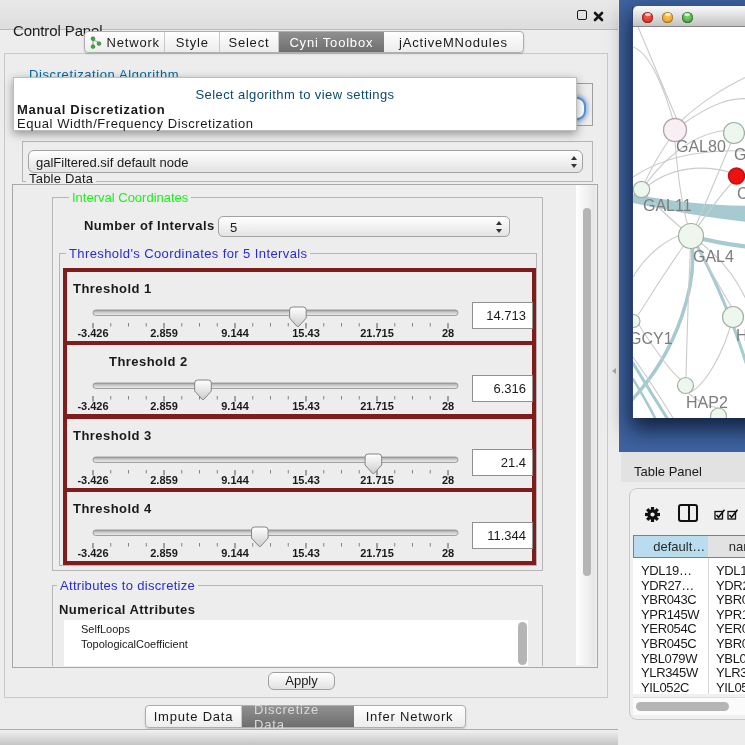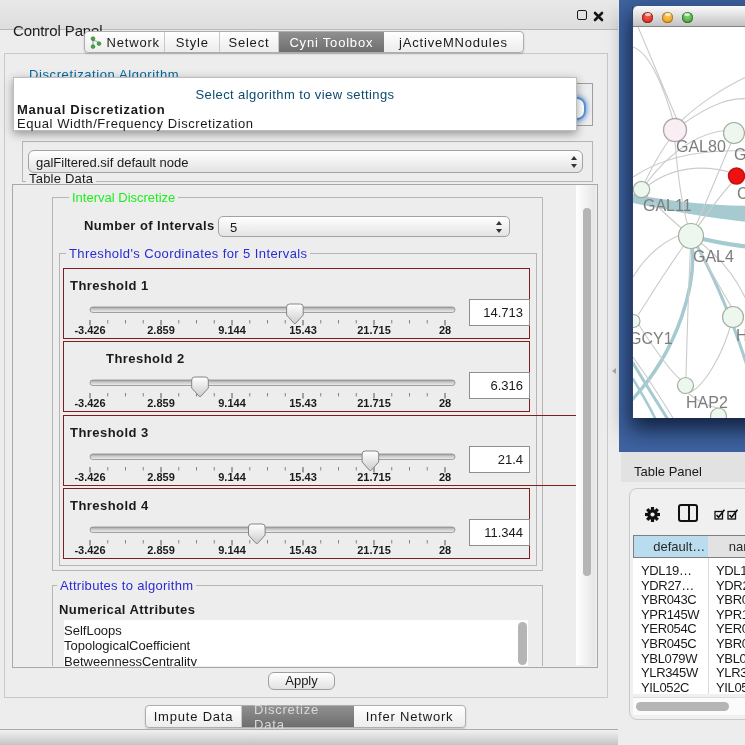--- a/index.html
+++ b/index.html
@@ -24,26 +24,26 @@
   .boldlbl{font-weight:bold;font-size:13px;letter-spacing:0.45px;}
   
   .combo{background:linear-gradient(#ffffff,#e3e3e3);border:1px solid #a2a2a2;border-radius:6px;
          box-sizing:border-box;}
   .updown{position:absolute;width:7px;height:12px;}
   .updown:before{content:"";position:absolute;left:0;top:0;border-left:3.5px solid transparent;
         border-right:3.5px solid transparent;border-bottom:4.5px solid #333;}
   .updown:after{content:"";position:absolute;left:0;bottom:0;border-left:3.5px solid transparent;
         border-right:3.5px solid transparent;border-top:4.5px solid #333;}
   
-  .tbox{left:63px;width:465px;height:69px;border:1px solid #7f1d1d;}
+  .tbox{left:63px;width:465px;height:69px;border:4px solid #7f1d1d;}
   .vbox{position:absolute;left:405px;top:30px;width:53px;height:25px;background:#ffffff;
         border:1px solid #8f8f8f;font-size:13px;text-align:right;line-height:25px;padding-right:6px;}
   
   #numlist{left:64px;top:620px;width:464px;height:46px;background:#ffffff;overflow:hidden;}
-  #numlist div{margin-left:0;padding-top:2.5px;height:13px;font-size:13px;}
+  #numlist div{margin-left:17px;padding-top:2.5px;height:13px;font-size:11px;}
   
   #applybtn{left:268px;top:672px;width:65px;height:16px;border:1px solid #9f9f9f;border-radius:6px;
             background:linear-gradient(#ffffff,#e2e2e2);text-align:center;line-height:16px;font-size:13px;}
   
   .sbthumb{position:absolute;background:#b5b5b5;border-radius:4.5px;}
   
   #popup{left:13px;top:77px;width:562px;height:52px;background:#ffffff;border:1px solid #bdbdbd;
          box-shadow:0 3px 9px rgba(0,0,0,0.38);z-index:40;}
   
   #desktop{left:619px;top:0;width:126px;height:452px;background:#3e63a0;}
@@ -102,21 +102,21 @@
 
   <div class="abs" id="popup">
     <div class="abs" style="left:0;top:9px;width:562px;text-align:center;color:#0c4a6e;letter-spacing:0.4px;">Select algorithm to view settings</div>
     <div class="abs" style="left:3px;top:24px;font-weight:bold;letter-spacing:0.7px;">Manual Discretization</div>
     <div class="abs" style="left:3px;top:38px;letter-spacing:0.55px;">Equal Width/Frequency Discretization</div>
   </div>
 
   <div class="abs" style="left:12px;top:184px;width:584px;height:482px;border:1px solid #a8a8a8;"></div>
 
   <div class="abs" style="left:52px;top:197px;width:489px;height:372px;border:1px solid #b5b5b5;"></div>
-  <div class="abs gtitle" style="left:69px;top:191px;color:#1cf01c;letter-spacing:0;">Interval Discretize</div>
+  <div class="abs gtitle" style="left:69px;top:191px;color:#1cf01c;letter-spacing:0;">Interval Coordinates</div>
 
   <div class="abs boldlbl" style="left:84px;top:218px;">Number of Intervals</div>
   <div class="abs combo" style="left:218px;top:216px;width:292px;height:21px;border-radius:5px;"></div>
   <div class="abs" style="left:230px;top:220px;">5</div>
   <div class="abs updown" style="left:496px;top:221px;"></div>
 
   <div class="abs" style="left:59px;top:253px;width:476px;height:311px;border:1px solid #b5b5b5;"></div>
   <div class="abs gtitle" style="left:66px;top:247px;color:#2b2bd4;letter-spacing:0.4px;">Threshold's Coordinates for 5 Intervals</div>
 
   <div class="abs tbox" style="top:268px;">
@@ -204,21 +204,21 @@
       <text x="26" y="65" font-size="11" font-weight="bold" fill="#1a1a1a" text-anchor="middle" font-family="Liberation Sans, sans-serif">-3.426</text>
         <text x="97" y="65" font-size="11" font-weight="bold" fill="#1a1a1a" text-anchor="middle" font-family="Liberation Sans, sans-serif">2.859</text>
         <text x="168" y="65" font-size="11" font-weight="bold" fill="#1a1a1a" text-anchor="middle" font-family="Liberation Sans, sans-serif">9.144</text>
         <text x="239" y="65" font-size="11" font-weight="bold" fill="#1a1a1a" text-anchor="middle" font-family="Liberation Sans, sans-serif">15.43</text>
         <text x="310" y="65" font-size="11" font-weight="bold" fill="#1a1a1a" text-anchor="middle" font-family="Liberation Sans, sans-serif">21.715</text>
         <text x="381" y="65" font-size="11" font-weight="bold" fill="#1a1a1a" text-anchor="middle" font-family="Liberation Sans, sans-serif">28</text>
       <path d="M127.7 46 L127.7 38 Q127.7 35 130.7 35 L141.3 35 Q144.3 35 144.3 38 L144.3 46 L137.0 54.2 Q136.0 55 135.0 54.2 Z" fill="url(#thm1)" stroke="#858585" stroke-width="1"></path>
     </svg>
     <div class="vbox">6.316</div>
   </div>
-  <div class="abs tbox" style="top:415px;padding-left:48px;">
+  <div class="abs tbox" style="top:415px;">
     <div class="abs boldlbl" style="left:6px;top:8.5px;">Threshold 3</div>
     <svg width="465" height="69" viewBox="0 0 465 69" style="position:absolute;left:0;top:0;">
       <defs>
         <linearGradient id="trk2" x1="0" y1="0" x2="0" y2="1">
           <stop offset="0" stop-color="#9f9f9f"></stop>
             <stop offset="0.45" stop-color="#cccccc"></stop>
             <stop offset="1" stop-color="#f0f0f0"></stop>
         </linearGradient>
         <linearGradient id="thm2" x1="0" y1="0" x2="0" y2="1">
           <stop offset="0" stop-color="#ffffff"></stop>
@@ -298,26 +298,25 @@
         <text x="168" y="65" font-size="11" font-weight="bold" fill="#1a1a1a" text-anchor="middle" font-family="Liberation Sans, sans-serif">9.144</text>
         <text x="239" y="65" font-size="11" font-weight="bold" fill="#1a1a1a" text-anchor="middle" font-family="Liberation Sans, sans-serif">15.43</text>
         <text x="310" y="65" font-size="11" font-weight="bold" fill="#1a1a1a" text-anchor="middle" font-family="Liberation Sans, sans-serif">21.715</text>
         <text x="381" y="65" font-size="11" font-weight="bold" fill="#1a1a1a" text-anchor="middle" font-family="Liberation Sans, sans-serif">28</text>
       <path d="M184.5 46 L184.5 38 Q184.5 35 187.5 35 L198.1 35 Q201.1 35 201.1 38 L201.1 46 L193.8 54.2 Q192.8 55 191.8 54.2 Z" fill="url(#thm3)" stroke="#858585" stroke-width="1"></path>
     </svg>
     <div class="vbox">11.344</div>
   </div>
 
   <div class="abs" style="left:52px;top:585px;width:489px;height:80px;border:1px solid #b5b5b5;border-bottom:none;"></div>
-  <div class="abs gtitle" style="left:57px;top:579px;color:#2b2bd4;letter-spacing:0.3px;">Attributes to algorithm</div>
+  <div class="abs gtitle" style="left:57px;top:579px;color:#2b2bd4;letter-spacing:0.3px;">Attributes to discretize</div>
   <div class="abs boldlbl" style="left:59px;top:602px;">Numerical Attributes</div>
   <div class="abs" id="numlist">
     <div>SelfLoops</div>
     <div>TopologicalCoefficient</div>
-    <div>BetweennessCentrality</div>
   </div>
   <div class="sbthumb" style="left:518px;top:622px;width:9px;height:43px;"></div>
 
   <div class="abs" style="left:576px;top:185px;width:19px;height:480px;background:linear-gradient(90deg,#ffffff,#e6e6e6);"></div>
   <div class="sbthumb" style="left:583px;top:208px;width:8px;height:368px;"></div>
 
   <div class="abs" id="applybtn">Apply</div>
   <div class="abs tabbar" style="left:145px;top:705px;width:319px;height:21px;">
     <div class="tab" style="width:96px;">Impute Data</div>
     <div class="tab sel" style="width:112px;color:#d9d9d9;padding-left:12px;">Discretize Data</div>

